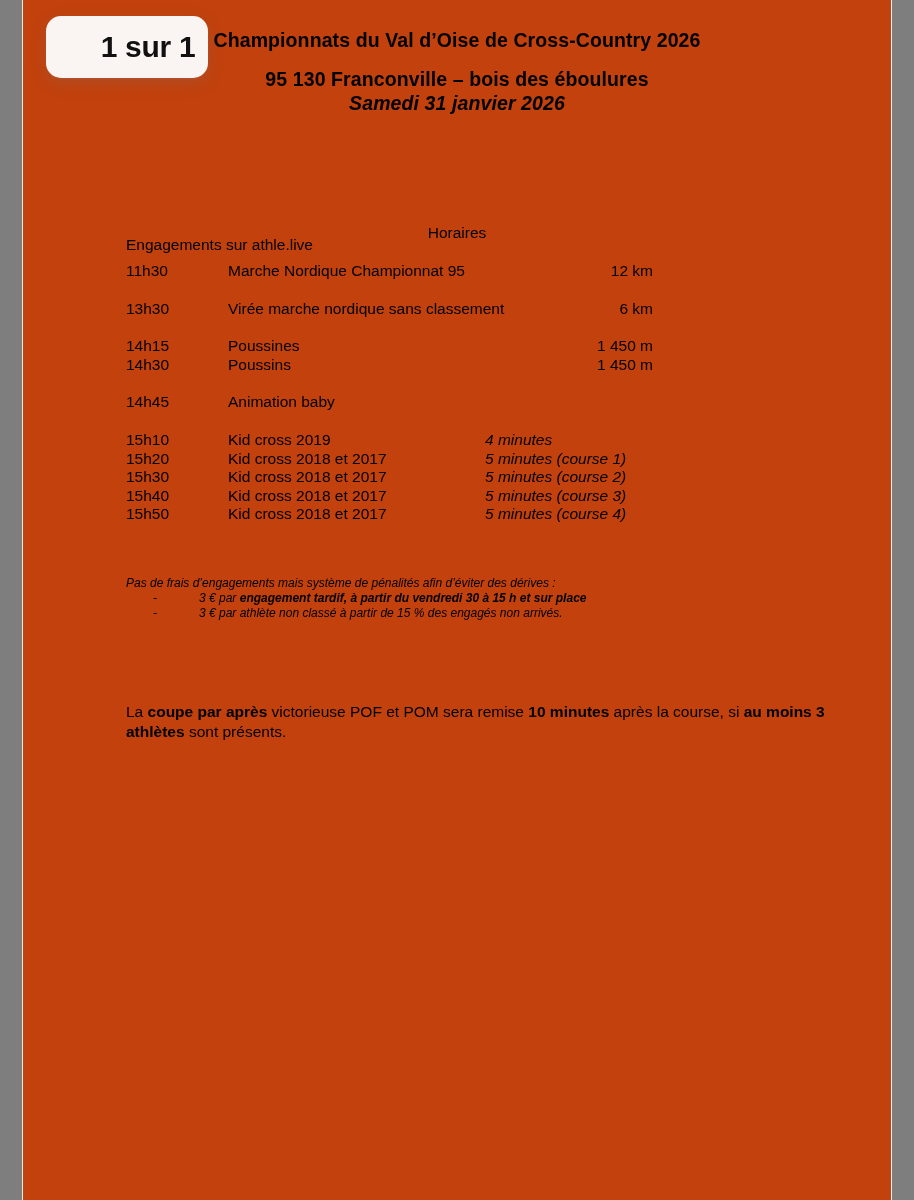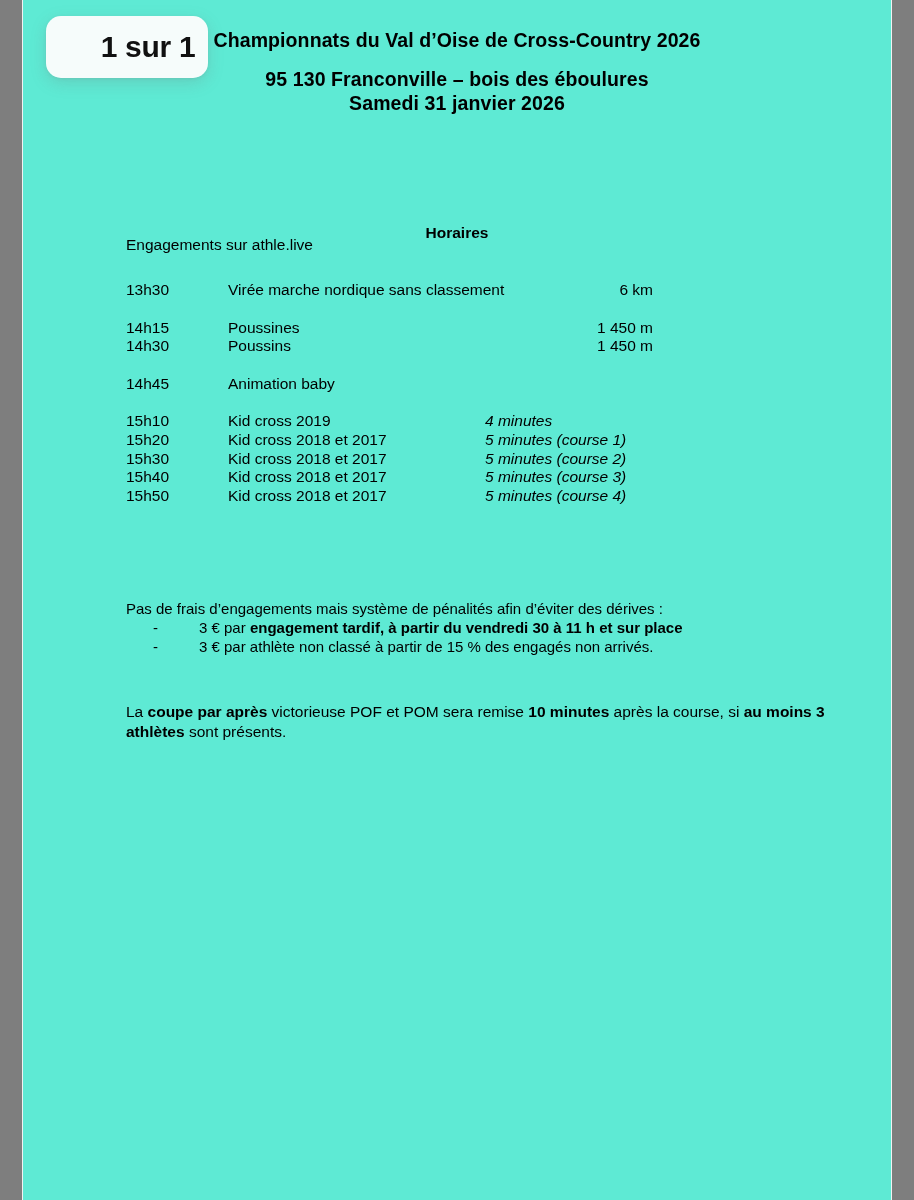--- a/index.html
+++ b/index.html
@@ -21,21 +21,21 @@
     width: 914px;
     height: 1200px;
     background: #7e7e7e;
   }
   #page {
     position: absolute;
     left: 23px;
     top: 0;
     width: 868px;
     height: 1200px;
-    background: #5eead4;
+    background: #c2410c;
     box-shadow: 0 0 0 1px rgba(255,255,255,0.9);
     overflow: hidden;
   }
 
   
   .doc {
     position: absolute;
     left: 0;
     top: 0;
     width: 868px;
@@ -51,39 +51,39 @@
     text-align: center;
   }
   .title-line {
     font-size: 19.5px;
     font-weight: bold;
     letter-spacing: 0.1px;
     line-height: 1.05;
   }
   .title-line.l1 { margin-bottom: 19px; }
   .title-line.l2 { margin-bottom: 3px; }
-  .title-line.l3 { margin-bottom: 0; }
+  .title-line.l3 { margin-bottom: 0; font-style: italic; }
 
   .engagements {
     position: absolute;
     left: 103px;
     top: 188px;
     font-size: 15.5px;
     line-height: 1.2;
     margin-top: 48px;
   }
 
   .horaires {
     position: absolute;
     left: 0;
     top: 224px;
     width: 868px;
     text-align: center;
     font-size: 15.5px;
-    font-weight: bold;
+    font-weight: normal;
   }
 
   
   .sched {
     position: absolute;
     left: 0;
     top: 262px;
     width: 868px;
     font-size: 15.5px;
   }
@@ -113,23 +113,24 @@
     left: 462px;
     text-align: center;
     font-style: italic;
   }
   .gap-lg { height: 19px; }
 
   
   .penalties {
     position: absolute;
     left: 103px;
-    top: 600px;
+    top: 576px;
     width: 730px;
-    font-size: 15px;
+    font-size: 12px;
+    font-style: italic;
   }
   .penalties .lead {
     line-height: 1.25;
   }
   .bullet {
     position: relative;
     padding-left: 73px;
     line-height: 1.25;
   }
   .bullet .dash {
@@ -188,20 +189,27 @@
         <div class="title-line l2">95 130 Franconville – bois des éboulures</div>
         <div class="title-line l3">Samedi 31 janvier 2026</div>
       </div>
 
       <div class="engagements">Engagements sur athle.live</div>
 
       <div class="horaires">Horaires</div>
 
       <div class="sched">
 
+        <div class="grp">
+          <div class="row">
+            <span class="time">11h30</span>
+            <span class="desc">Marche Nordique Championnat 95</span>
+            <span class="val">12 km</span>
+          </div>
+        </div>
         <div class="gap-lg"></div>
 
         <div class="grp">
           <div class="row">
             <span class="time">13h30</span>
             <span class="desc">Virée marche nordique sans classement</span>
             <span class="val">6 km</span>
           </div>
         </div>
         <div class="gap-lg"></div>
@@ -256,21 +264,21 @@
             <span class="val-left">5 minutes (course 4)</span>
           </div>
         </div>
 
       </div>
 
       <div class="penalties">
         <div class="lead">Pas de frais d’engagements mais système de pénalités afin d’éviter des dérives :</div>
         <div class="bullet">
           <span class="dash">-</span>
-          <span>3 € par </span><b>engagement tardif, à partir du vendredi 30 à 11 h et sur place</b>
+          <span>3 € par </span><b>engagement tardif, à partir du vendredi 30 à 15 h et sur place</b>
         </div>
         <div class="bullet">
           <span class="dash">-</span>
           <span>3 € par athlète non classé à partir de 15 % des engagés non arrivés.</span>
         </div>
       </div>
 
 
       <div class="para p2">
         <span>La </span><b>coupe par après</b><span> victorieuse POF et POM sera remise </span><b>10 minutes</b><span> après la course, si </span><b>au moins 3 athlètes</b><span> sont présents.</span>

